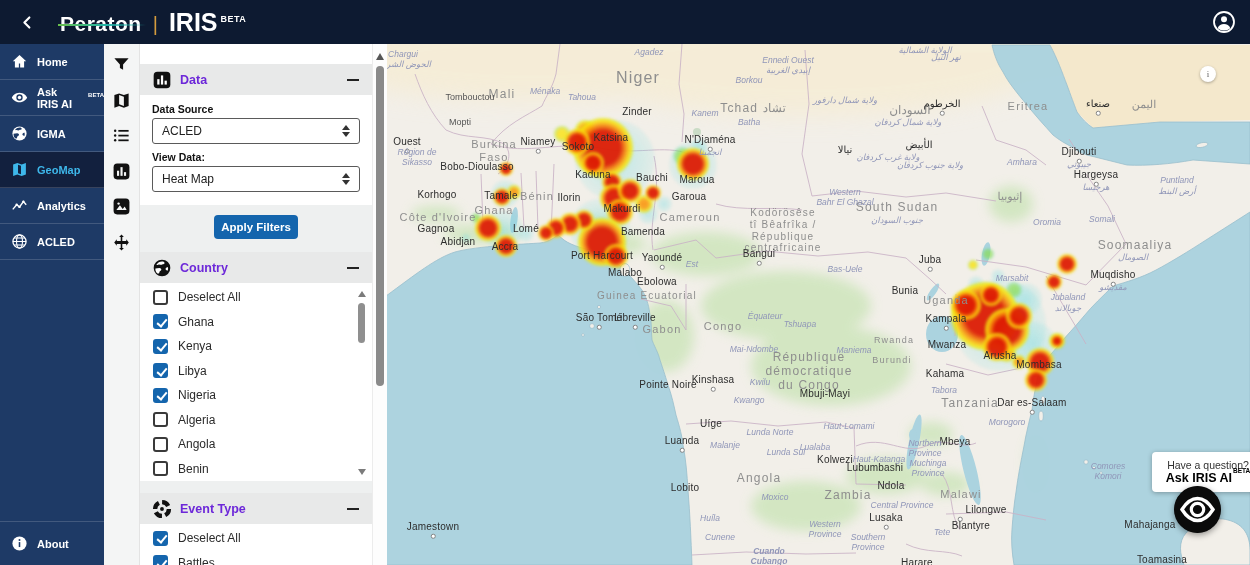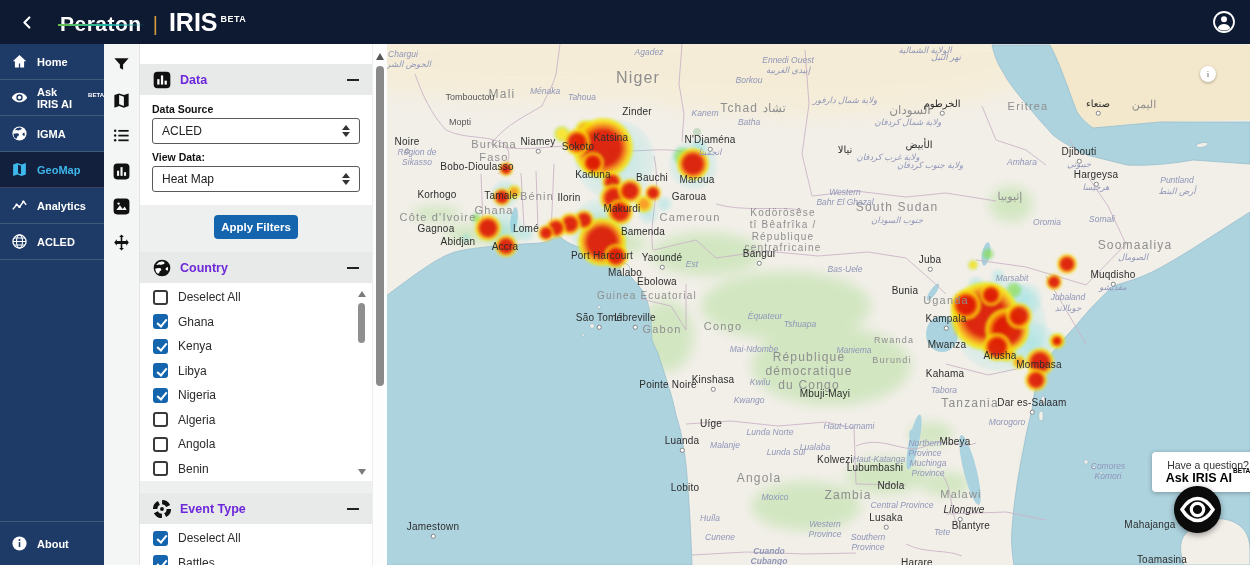--- a/index.html
+++ b/index.html
@@ -559,21 +559,21 @@
         <span class="lbl country" style="left: 584px; top: 359px; font-size: 12px;">Tanzania</span>
         <span class="lbl country" style="left: 642px; top: 62px;">Eritrea</span>
         <span class="lbl country" style="left: 749px; top: 201px; font-size: 12px;">Soomaaliya</span>
         <span class="lbl region" style="left: 747px; top: 213px;">الصومال</span>
         <span class="lbl country" style="left: 624px; top: 152px;">إثيوبيا</span>
         <span class="lbl country" style="left: 758px; top: 60px;">اليمن</span>
         <span class="lbl country" style="left: 397px; top: 187px; font-size: 10px;">Kodörösêse
 tî Bêafrîka /
 République
 centrafricaine</span>
-        <span class="lbl city" style="left: 21px; top: 98px;">Noire</span>
+        <span class="lbl city" style="left: 21px; top: 98px;">Ouest</span>
         <span class="cdot" style="left: 21px; top: 107px;"></span>
         <span class="lbl city" style="left: 152px; top: 98px;">Niamey</span>
         <span class="cdot" style="left: 152px; top: 107px;"></span>
         <span class="lbl city" style="left: 91px; top: 123px;">Bobo-Dioulasso</span>
         <span class="lbl city" style="left: 115px; top: 152px;">Tamale</span>
         <span class="lbl city" style="left: 51px; top: 151px;">Korhogo</span>
         <span class="lbl city" style="left: 50px; top: 185px;">Gagnoa</span>
         <span class="lbl city" style="left: 72px; top: 198px;">Abidjan</span>
         <span class="lbl city" style="left: 119px; top: 203px;">Accra</span>
         <span class="lbl city" style="left: 140px; top: 185px;">Lomé</span>
@@ -628,21 +628,21 @@
         <span class="cdot" style="left: 712px; top: 69px;"></span>
         <span class="lbl city" style="left: 556px; top: 60px;">الخرطوم</span>
         <span class="cdot" style="left: 556px; top: 69px;"></span>
         <span class="lbl city" style="left: 533px; top: 101px;">الأبيض</span>
         <span class="lbl city" style="left: 459px; top: 106px;">نيالا</span>
         <span class="lbl city" style="left: 489px; top: 424px;">Lubumbashi</span>
         <span class="lbl city" style="left: 449px; top: 416px;">Kolwezi</span>
         <span class="lbl city" style="left: 505px; top: 442px;">Ndola</span>
         <span class="lbl city" style="left: 500px; top: 474px;">Lusaka</span>
         <span class="cdot" style="left: 500px; top: 483px;"></span>
-        <span class="lbl city" style="left: 578px; top: 466px; font-style: italic;">Lilongwe</span>
+        <span class="lbl city" style="left: 600px; top: 466px;">Lilongwe</span>
         <span class="cdot" style="left: 574px; top: 475px;"></span>
         <span class="lbl city" style="left: 569px; top: 398px;">Mbeya</span>
         <span class="lbl city" style="left: 296px; top: 397px;">Luanda</span>
         <span class="cdot" style="left: 296px; top: 406px;"></span>
         <span class="lbl city" style="left: 299px; top: 444px;">Lobito</span>
         <span class="lbl city" style="left: 325px; top: 380px;">Uíge</span>
         <span class="lbl city" style="left: 47px; top: 483px;">Jamestown</span>
         <span class="cdot" style="left: 47px; top: 492px;"></span>
         <span class="lbl city" style="left: 251px; top: 68px;">Zinder</span>
         <span class="lbl town" style="left: 84px; top: 53px;">Tombouctou</span>

